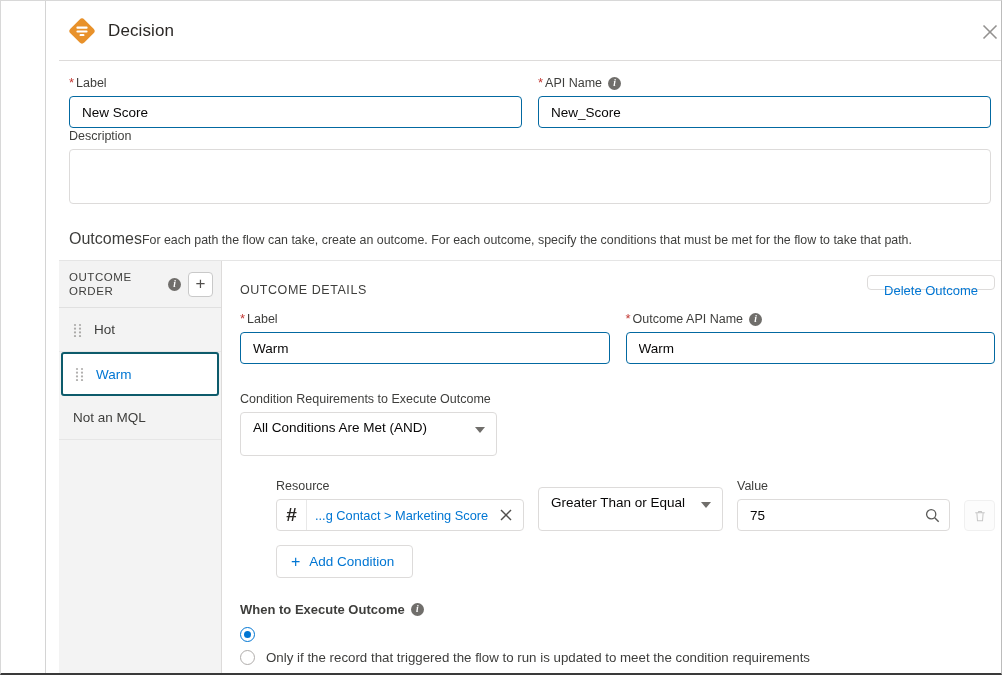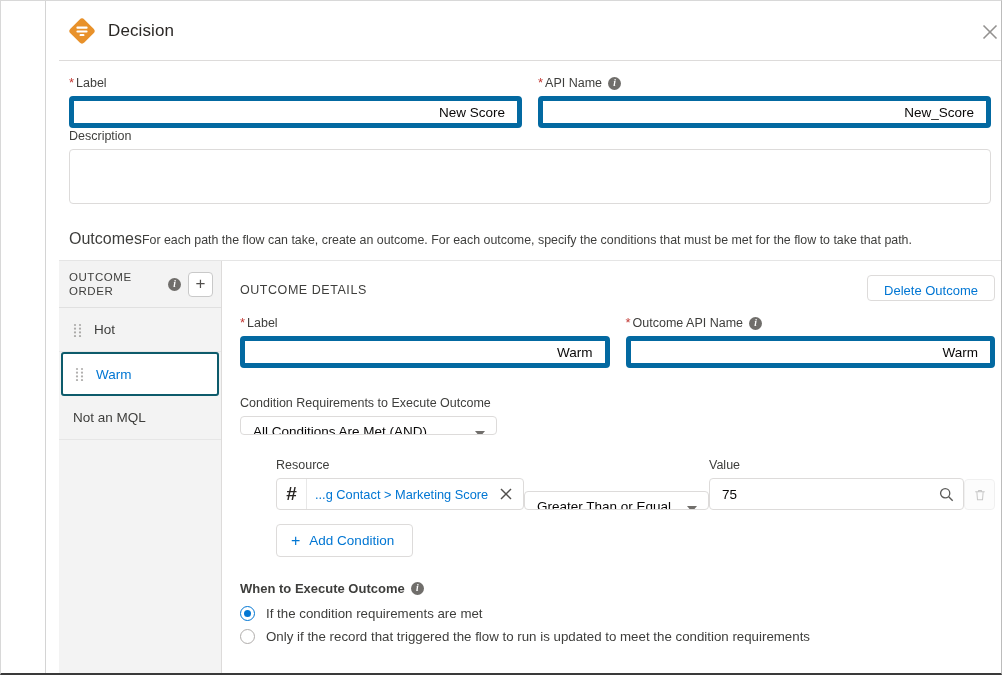--- a/index.html
+++ b/index.html
@@ -124,29 +124,28 @@
     line-height: 13px;
     text-align: center;
     font-family: "Liberation Serif", serif;
     cursor: pointer;
     vertical-align: middle;
   }
 
   .inp {
     width: 100%;
     height: 32px;
-    border: 5px solid #0369a1;
+    border: 1px solid #0369a1;
     border-radius: 4px;
     padding: 0 12px;
     font-size: 13.5px;
     color: #080707;
     font-family: "Liberation Sans", sans-serif;
     background: #fff;
     outline: none;
-    text-align: right;
   }
   .inp::placeholder { color: #9a9a9a; }
 
   .desc-wrap { padding-right: 0; }
   .ta {
     width: 100%;
     height: 55px;
     border: 1px solid #dddbda;
     border-radius: 4px;
     padding: 8px 12px;
@@ -267,21 +266,21 @@
     color: #3e3e3c;
     padding-top: 8px;
   }
   .delete-outcome-btn {
     border: 1px solid #dddbda;
     border-radius: 4px;
     background: #fff;
     color: #0176d3;
     font-size: 13px;
     padding: 0 16px;
-    height: 26px;
+    height: 15px;
     line-height: 29px;
     cursor: pointer;
     font-family: "Liberation Sans", sans-serif;
     white-space: nowrap;
   }
 
   .det-row {
     display: flex;
     gap: 16px;
     margin-top: 14px;
@@ -291,21 +290,21 @@
   .cond-req-wrap { margin-top: 27px; width: 257px; }
   .cond-req-label {
     font-size: 12.5px;
     color: #3e3e3c;
     line-height: 16px;
     margin-bottom: 5px;
   }
   .select {
     position: relative;
     width: 100%;
-    height: 19px;
+    height: 44px;
     border: 1px solid #dddbda;
     border-radius: 4px;
     background: #fff;
     font-size: 13.5px;
     color: #080707;
     line-height: 30px;
     padding: 0 30px 0 12px;
     cursor: pointer;
     overflow: hidden;
     white-space: nowrap;
@@ -320,20 +319,21 @@
   }
 
   
   .cond-block {
     margin-top: 22px;
     padding-left: 36px;
   }
   .cond-grid {
     display: flex;
     align-items: flex-end;
+    gap: 14px;
   }
   .c-res { width: 248px; flex: 0 0 248px; }
   .c-op  { width: 185px; flex: 0 0 185px; }
   .c-val { flex: 1 1 auto; min-width: 0; }
   .c-del { flex: 0 0 auto; }
 
   .clabel {
     font-size: 12.5px;
     color: #3e3e3c;
     margin-bottom: 5px;
@@ -675,21 +675,20 @@
         </div>
 
         <div class="when-block">
           <div class="when-title">
             <span>When to Execute Outcome</span>
             <span class="info-icon">i</span>
           </div>
 
           <div class="radio-row">
             <span class="radio on"></span>
-            <span class="radio-label">If the condition requirements are met</span>
           </div>
 
           <div class="radio-row">
             <span class="radio"></span>
             <span class="radio-label">Only if the record that triggered the flow to run is updated to meet the condition requirements</span>
           </div>
         </div>
 
       </div>
     </div>

